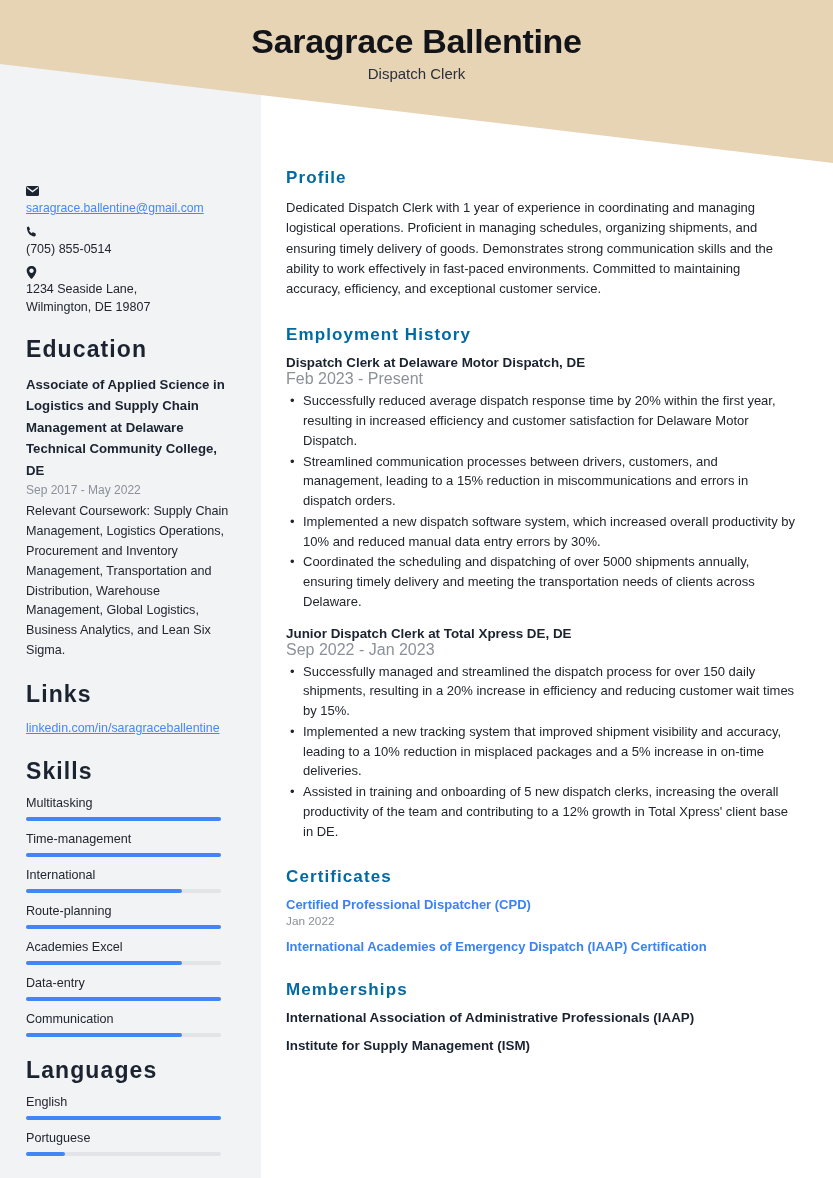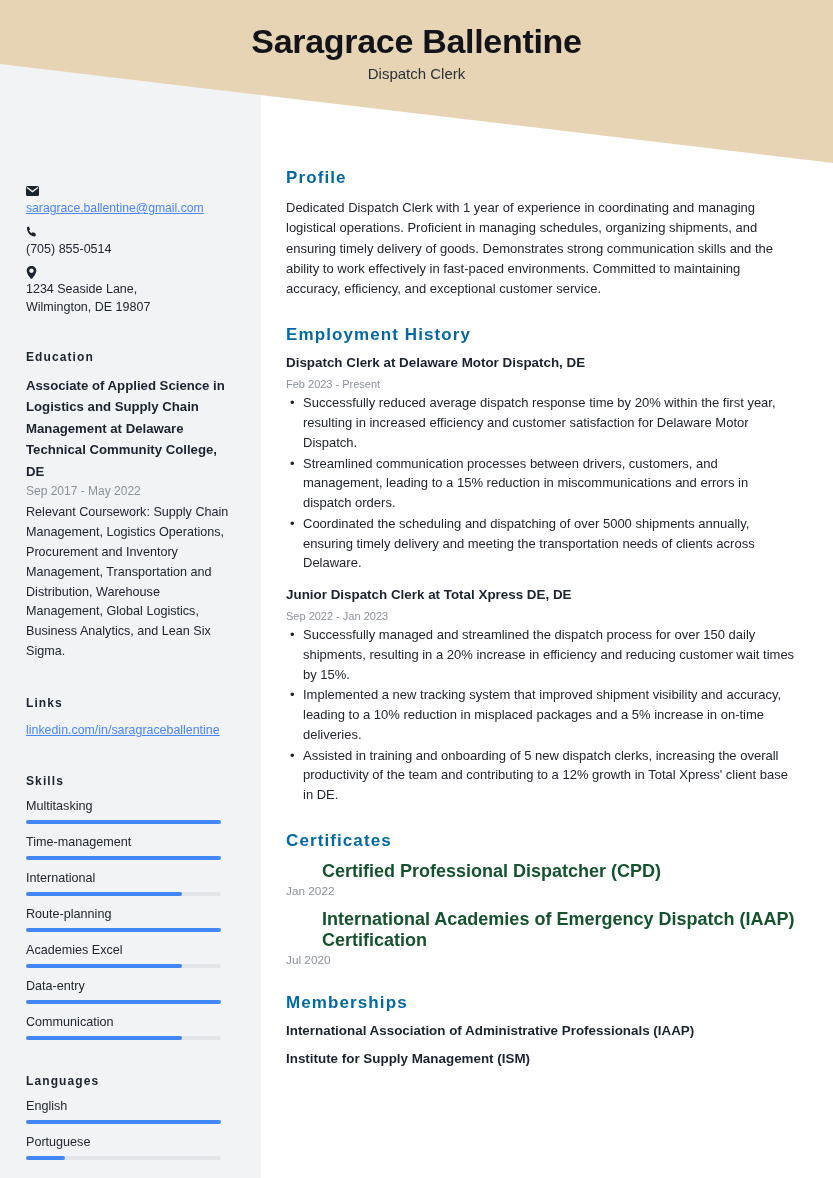--- a/index.html
+++ b/index.html
@@ -69,25 +69,25 @@
     line-height: 1.55;
   }
   .c-icon svg { display: block; margin-top: 3px; }
   .contact-link {
     color: #4a86f7;
     text-decoration: underline;
     font-size: 12.2px;
   }
   
   .sec-h {
-    font-size: 12px;
+    font-size: 23px;
     font-weight: bold;
     color: #1b2330;
     letter-spacing: 1.1px;
-    margin-top: 34px;
+    margin-top: 20px;
     margin-bottom: 11px;
   }
   
   .edu-title {
     font-size: 13.2px;
     font-weight: bold;
     color: #1b2330;
     line-height: 1.62;
   }
   .edu-date {
@@ -149,23 +149,23 @@
     color: #22262e;
     line-height: 1.56;
   }
   .job { margin-bottom: 14px; }
   .job-title {
     font-size: 13.4px;
     font-weight: bold;
     color: #1b2330;
   }
   .job-date {
-    font-size: 11px;
+    font-size: 16px;
     color: #8b9199;
-    margin-top: 8px;
+    margin-top: 0;
     margin-bottom: 3px;
   }
   .job-bullets {
     list-style: none;
     margin: 0; padding: 0;
   }
   .job-bullets li {
     position: relative;
     padding-left: 17px;
     font-size: 13px;
@@ -174,24 +174,23 @@
     margin-bottom: 1px;
   }
   .job-bullets li::before {
     content: "•";
     position: absolute;
     left: 4px; top: 0;
     color: #22262e;
   }
   .cert { margin-bottom: 11px; }
   .cert-title {
-    font-size: 18px;
-    font-weight: bold;
-    color: #14532d;
-    margin-left: 36px;
+    font-size: 13px;
+    font-weight: bold;
+    color: #3b82f6;
   }
   .cert-date {
     font-size: 11.8px;
     color: #8b9199;
     margin-top: 2px;
   }
   .member {
     font-size: 13.4px;
     font-weight: bold;
     color: #1b2330;
@@ -337,20 +336,21 @@
 
     <div class="m-sec">
       <div class="m-sec-h">Employment History</div>
       <div id="jobs-list">
           <div class="job">
             <div class="job-title">Dispatch Clerk at Delaware Motor Dispatch, DE</div>
             <div class="job-date">Feb 2023 - Present</div>
             <ul class="job-bullets">
               <li>Successfully reduced average dispatch response time by 20% within the first year, resulting in increased efficiency and customer satisfaction for Delaware Motor Dispatch.</li>
               <li>Streamlined communication processes between drivers, customers, and management, leading to a 15% reduction in miscommunications and errors in dispatch orders.</li>
+              <li>Implemented a new dispatch software system, which increased overall productivity by 10% and reduced manual data entry errors by 30%.</li>
               <li>Coordinated the scheduling and dispatching of over 5000 shipments annually, ensuring timely delivery and meeting the transportation needs of clients across Delaware.</li>
             </ul>
           </div>
           <div class="job">
             <div class="job-title">Junior Dispatch Clerk at Total Xpress DE, DE</div>
             <div class="job-date">Sep 2022 - Jan 2023</div>
             <ul class="job-bullets">
               <li>Successfully managed and streamlined the dispatch process for over 150 daily shipments, resulting in a 20% increase in efficiency and reducing customer wait times by 15%.</li>
               <li>Implemented a new tracking system that improved shipment visibility and accuracy, leading to a 10% reduction in misplaced packages and a 5% increase in on-time deliveries.</li>
               <li>Assisted in training and onboarding of 5 new dispatch clerks, increasing the overall productivity of the team and contributing to a 12% growth in Total Xpress' client base in DE.</li>
@@ -361,21 +361,20 @@
 
     <div class="m-sec">
       <div class="m-sec-h">Certificates</div>
       <div id="certs-list">
           <div class="cert">
             <div class="cert-title">Certified Professional Dispatcher (CPD)</div>
             <div class="cert-date">Jan 2022</div>
           </div>
           <div class="cert">
             <div class="cert-title">International Academies of Emergency Dispatch (IAAP) Certification</div>
-            <div class="cert-date">Jul 2020</div>
           </div>
         </div>
     </div>
 
     <div class="m-sec">
       <div class="m-sec-h">Memberships</div>
       <div id="members-list">
           <div class="member">International Association of Administrative Professionals (IAAP)</div>
           <div class="member">Institute for Supply Management (ISM)</div>
         </div>

